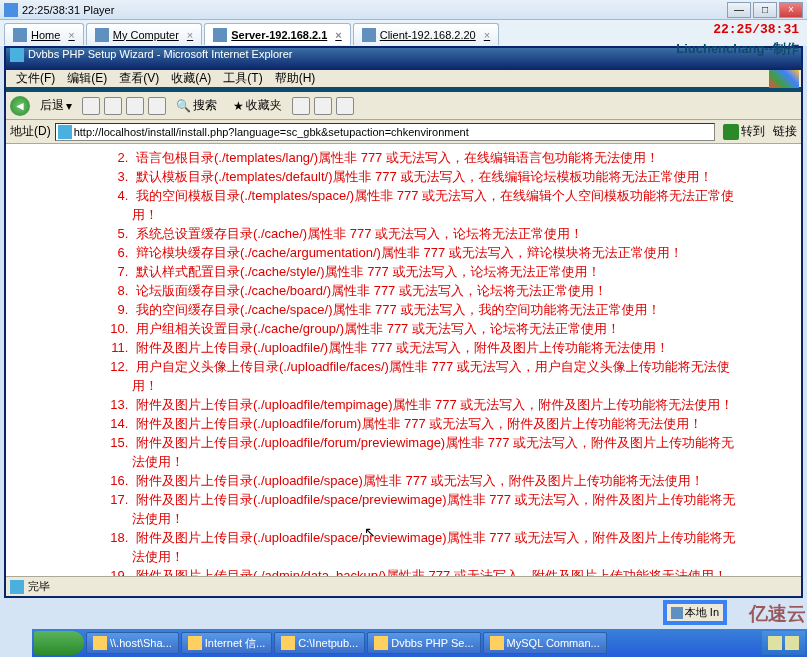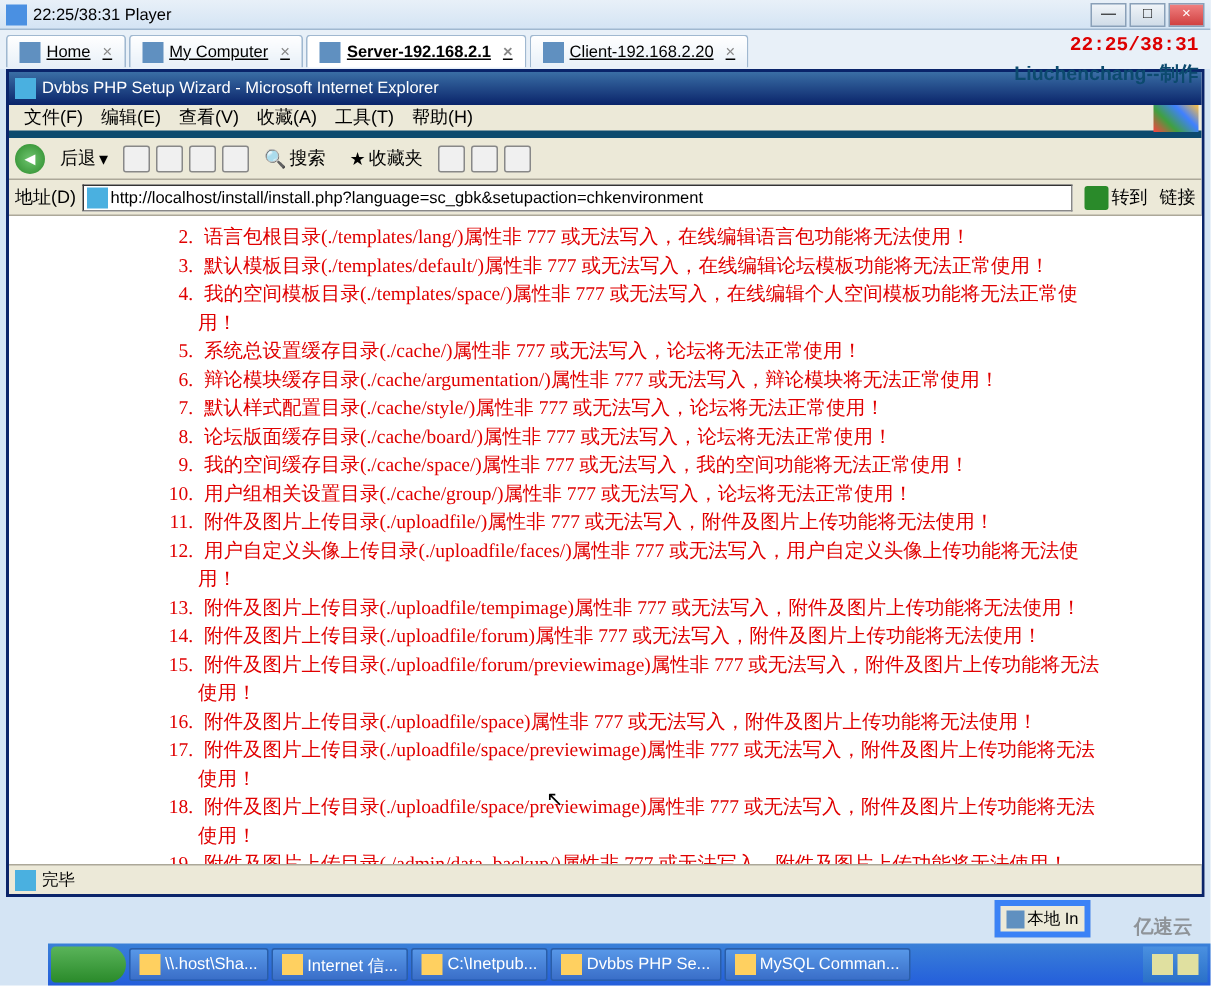--- a/index.html
+++ b/index.html
@@ -11,47 +11,47 @@
 .win-btn { width: 24px; height: 16px; background: linear-gradient(#f0f4f8,#d0dce8); border: 1px solid #8aa0b8; text-align: center; font-size: 10px; line-height: 14px; cursor: pointer; }
 .win-btn.close { background: linear-gradient(#f08080,#d04040); color: #fff; }
 .tab-row { height: 26px; background: #e8f0f8; display: flex; align-items: center; padding: 2px 4px 0; gap: 2px; position: relative; }
 .player-tab { height: 22px; background: linear-gradient(#fff,#e8f0f8); border: 1px solid #a0b8d0; border-bottom: none; border-radius: 3px 3px 0 0; padding: 0 8px; display: flex; align-items: center; font-size: 11px; gap: 4px; cursor: pointer; text-decoration: underline; }
 .player-tab.active { background: #fff; font-weight: bold; }
 .player-tab .ticon { width: 14px; height: 14px; background: #6090c0; }
 .player-tab .x { margin-left: 4px; color: #888; cursor: pointer; }
 .top-right-label { position: absolute; right: 8px; top: 2px; font-family: "Courier New"; font-size: 13px; color: #d00; font-weight: bold; }
 .sub-right-label { position: absolute; right: 8px; top: 40px; font-family: Liberation Sans, sans-serif; font-size: 13px; color: #0c4a6e; font-weight: bold; }
 .ie-window { margin: 0 4px; border: 2px solid #0a246a; background: #fff; height: 552px; display: flex; flex-direction: column; }
-.ie-title { height: 22px; background: linear-gradient(#3a6ea5,#0a246a); color: #fff; font-size: 11px; display: flex; align-items: center; padding: 0 4px; gap: 4px; }
+.ie-title { height: 22px; background: linear-gradient(#3a6ea5,#0a246a); color: #fff; font-size: 11px; display: flex; padding: 0 4px; gap: 4px; }
 .ie-title .icon { width: 14px; height: 14px; background: #4ab0e0; }
 .ie-menu { height: 22px; background: #ece9d8; border-bottom: 5px solid #0c4a6e; display: flex; align-items: center; padding: 0 4px; font-size: 12px; position: relative; }
 .ie-menu span { padding: 2px 6px; cursor: pointer; }
 .ie-flag { position: absolute; right: 2px; width: 30px; height: 18px; background: linear-gradient(45deg,#ff4040,#40a040,#4080ff,#ffc040); }
 .ie-toolbar { height: 28px; background: #ece9d8; border-bottom: 1px solid #aca899; display: flex; align-items: center; padding: 0 4px; gap: 4px; font-size: 12px; }
 .tb-btn { padding: 2px 6px; display: flex; align-items: center; gap: 2px; cursor: pointer; }
 .tb-icon { width: 18px; height: 18px; border: 1px solid #888; background: #f0f0f0; border-radius: 2px; }
 .tb-back { width: 20px; height: 20px; background: radial-gradient(#6fc46f,#2a8a2a); border-radius: 50%; color: #fff; text-align: center; line-height: 20px; }
 .ie-addr { height: 24px; background: #ece9d8; border-bottom: 1px solid #aca899; display: flex; align-items: center; padding: 0 4px; gap: 4px; font-size: 12px; }
 .addr-input { flex: 1; height: 18px; background: #fff; border: 1px inset #888; padding: 0 2px; display: flex; align-items: center; font-family: "Courier New"; font-size: 11px; overflow: hidden; white-space: nowrap; }
 .go-btn { padding: 0 4px; display: flex; align-items: center; gap: 2px; cursor: pointer; }
 .go-icon { width: 16px; height: 16px; background: #2a8a2a; border-radius: 2px; }
 .content { flex: 1; background: #fff; overflow-y: auto; padding: 4px 20px 4px 10px; position: relative; }
 .content ol { list-style-position: outside; margin-left: 116px; padding-right: 40px; }
-.content li { font-size: 13px; line-height: 19px; color: #e00000; text-indent: 4px; font-family: Liberation Serif, serif; }
+.content li { font-size: 13px; line-height: 19px; color: #e00000; text-indent: 4px; }
 .cursor-arrow { position: absolute; left: 358px; top: 380px; font-size: 14px; color: #000; pointer-events: none; }
 .ie-status { height: 20px; background: #ece9d8; border-top: 1px solid #aca899; display: flex; align-items: center; padding: 0 4px; font-size: 11px; gap: 4px; }
 .ie-status .done-icon { width: 14px; height: 14px; background: #4ab0e0; }
 .ie-status .spacer { flex: 1; }
 .taskbar { position: absolute; bottom: 0; left: 0; right: 0; height: 28px; background: linear-gradient(#3a80d8,#245edb); display: flex; align-items: center; padding: 0 2px; gap: 2px; margin-left: 32px; }
 .start-btn { width: 50px; height: 24px; background: linear-gradient(#5ab45a,#2a8a2a); border-radius: 3px 12px 12px 3px; }
 .task-btn { height: 22px; background: linear-gradient(#5898e8,#3a6ec8); border: 1px solid #2a5ea8; color: #fff; font-size: 11px; padding: 0 6px; display: flex; align-items: center; gap: 3px; cursor: pointer; border-radius: 2px; max-width: 140px; overflow: hidden; white-space: nowrap; }
 .task-btn .ti { width: 14px; height: 14px; background: #ffd060; flex-shrink: 0; }
 .tray { margin-left: auto; height: 24px; background: linear-gradient(#4a90e0,#2a70c8); padding: 0 6px; display: flex; align-items: center; gap: 3px; color: #fff; font-size: 11px; }
 .tray .ti { width: 14px; height: 14px; background: #e0e0a0; }
-.watermark { position: absolute; right: 12px; bottom: 30px; font-size: 13px; color: #737373; font-weight: bold; opacity: 0.7; }
+.watermark { position: absolute; right: 1px; bottom: 30px; font-size: 19px; color: #7f1d1d; font-weight: bold; opacity: 0.7; }
 .float-status { position: absolute; right: 80px; bottom: 32px; font-size: 11px; background: #ece9d8; padding: 1px 4px; border: 4px solid #3b82f6; display: flex; align-items: center; gap: 2px; }
 </style>
 </head>
 <body>
 
 <div class="outer-titlebar">
   <div class="icon"></div>
   <div class="title">22:25/38:31 Player</div>
   <div class="win-btns">
     <div class="win-btn">—</div>

